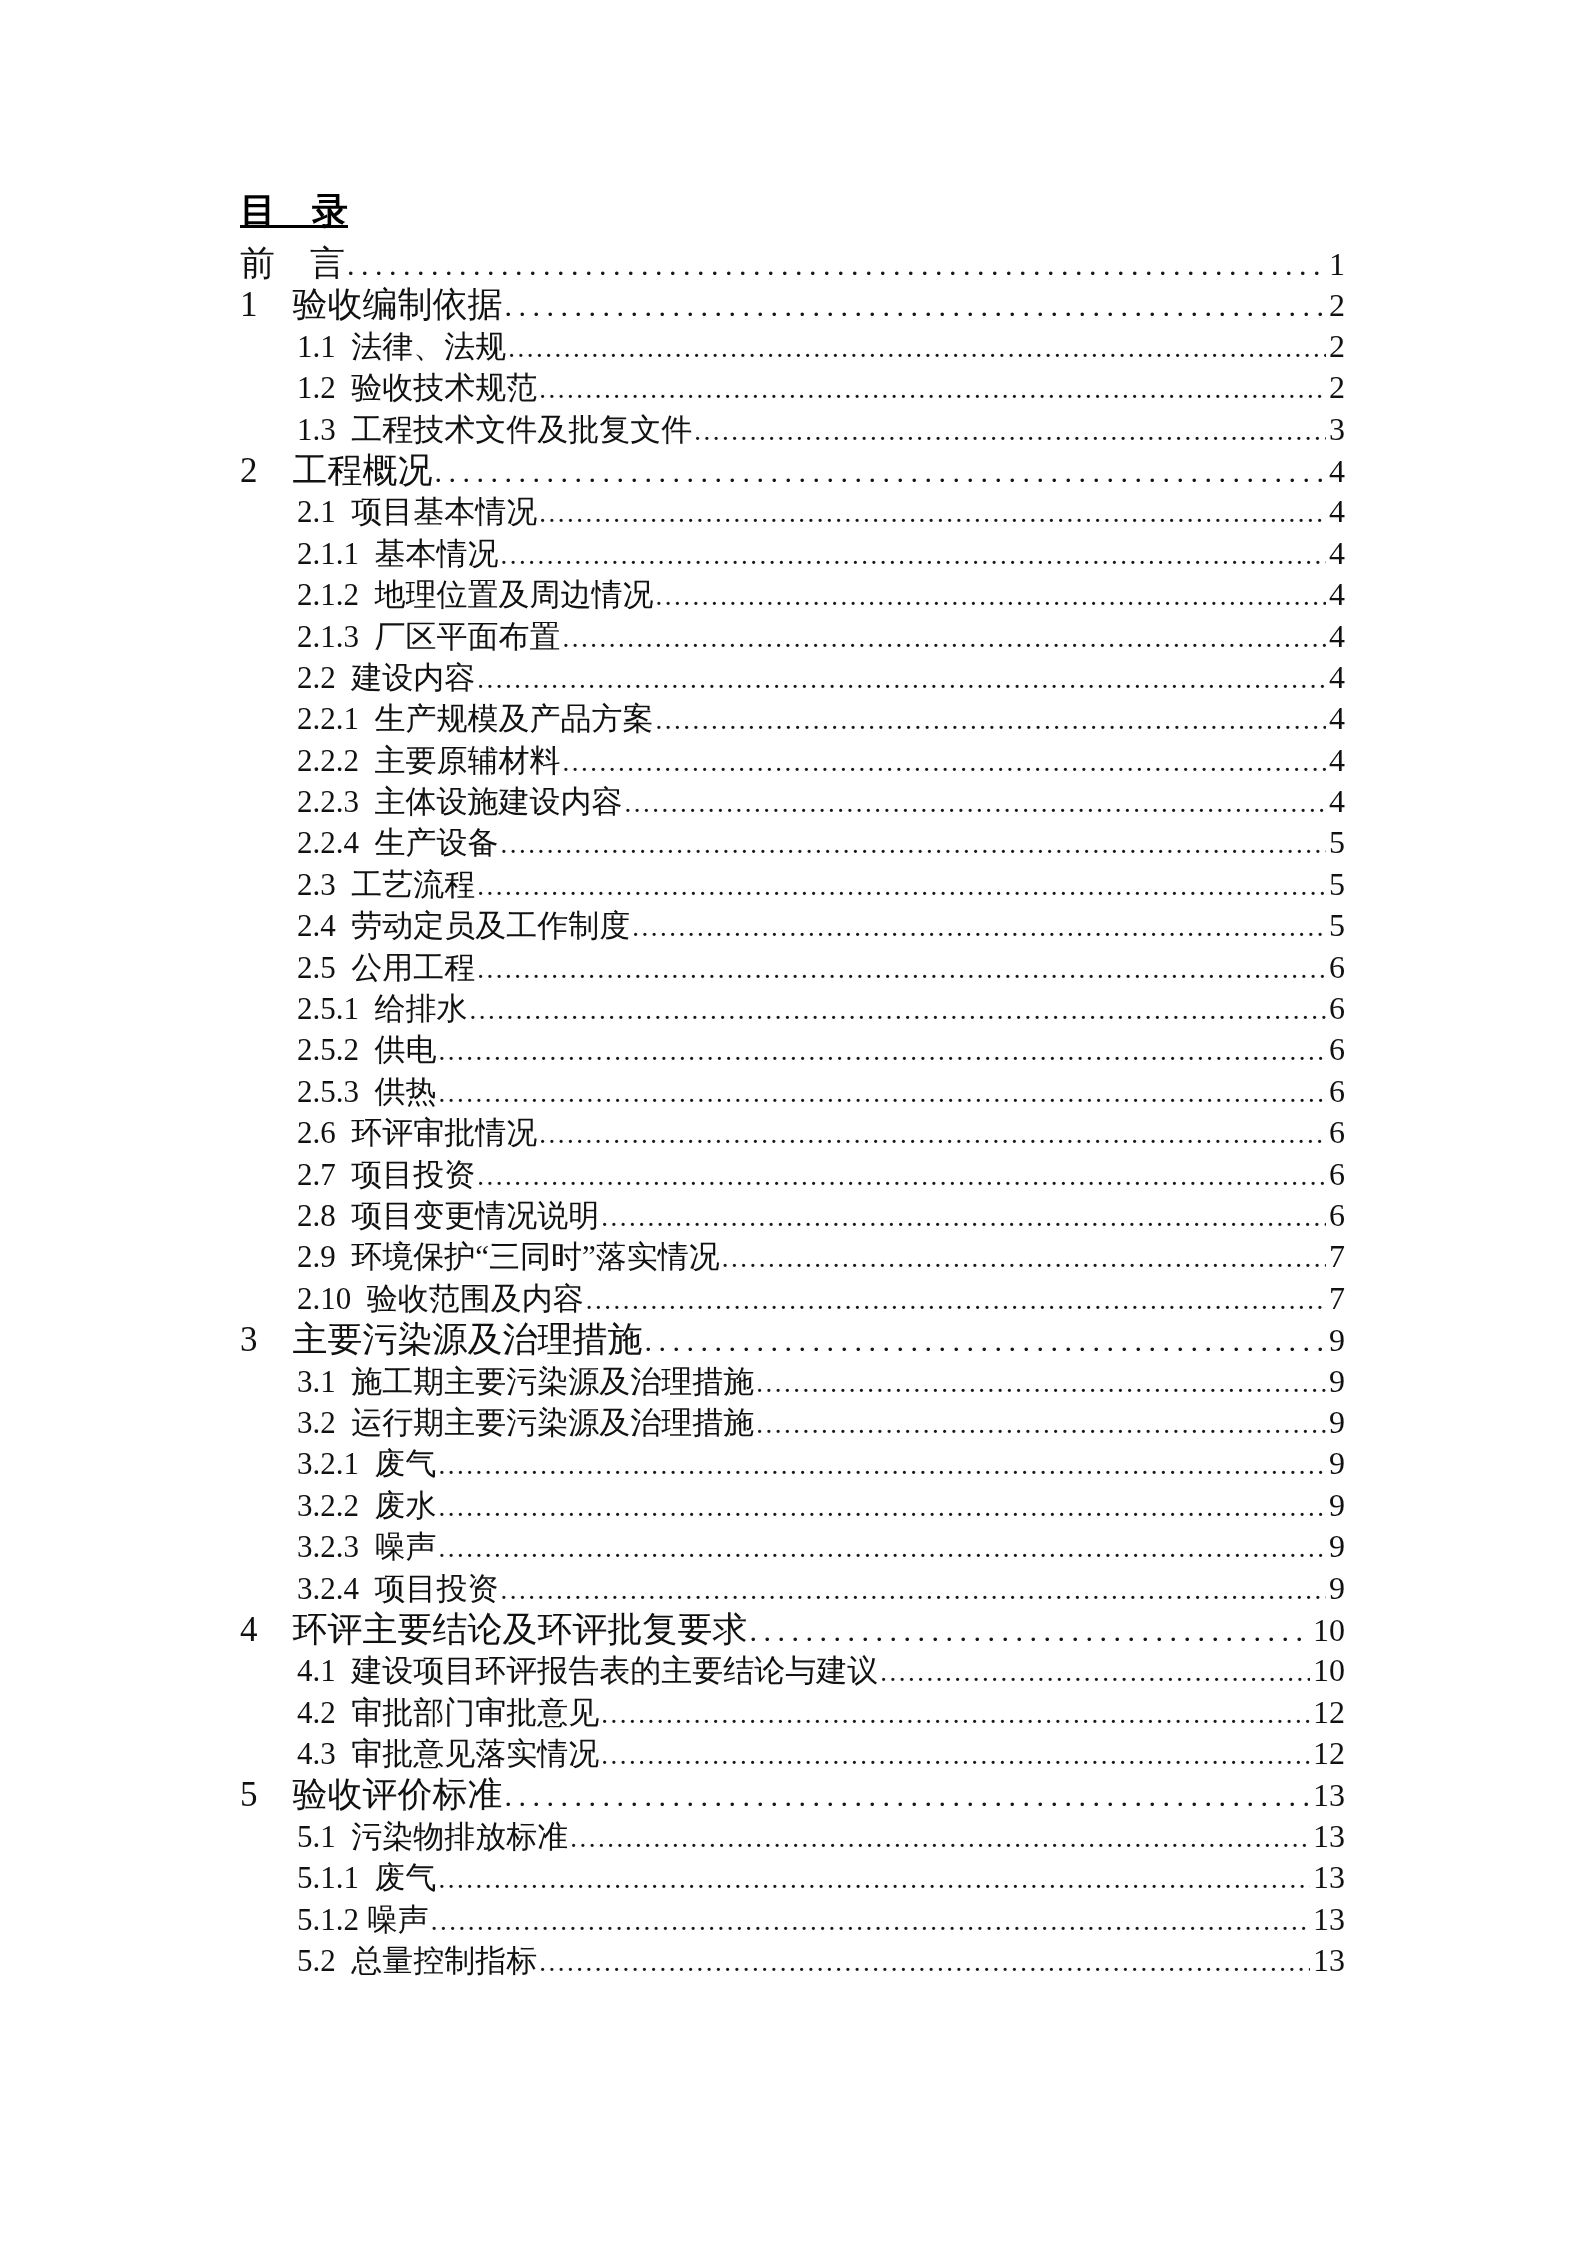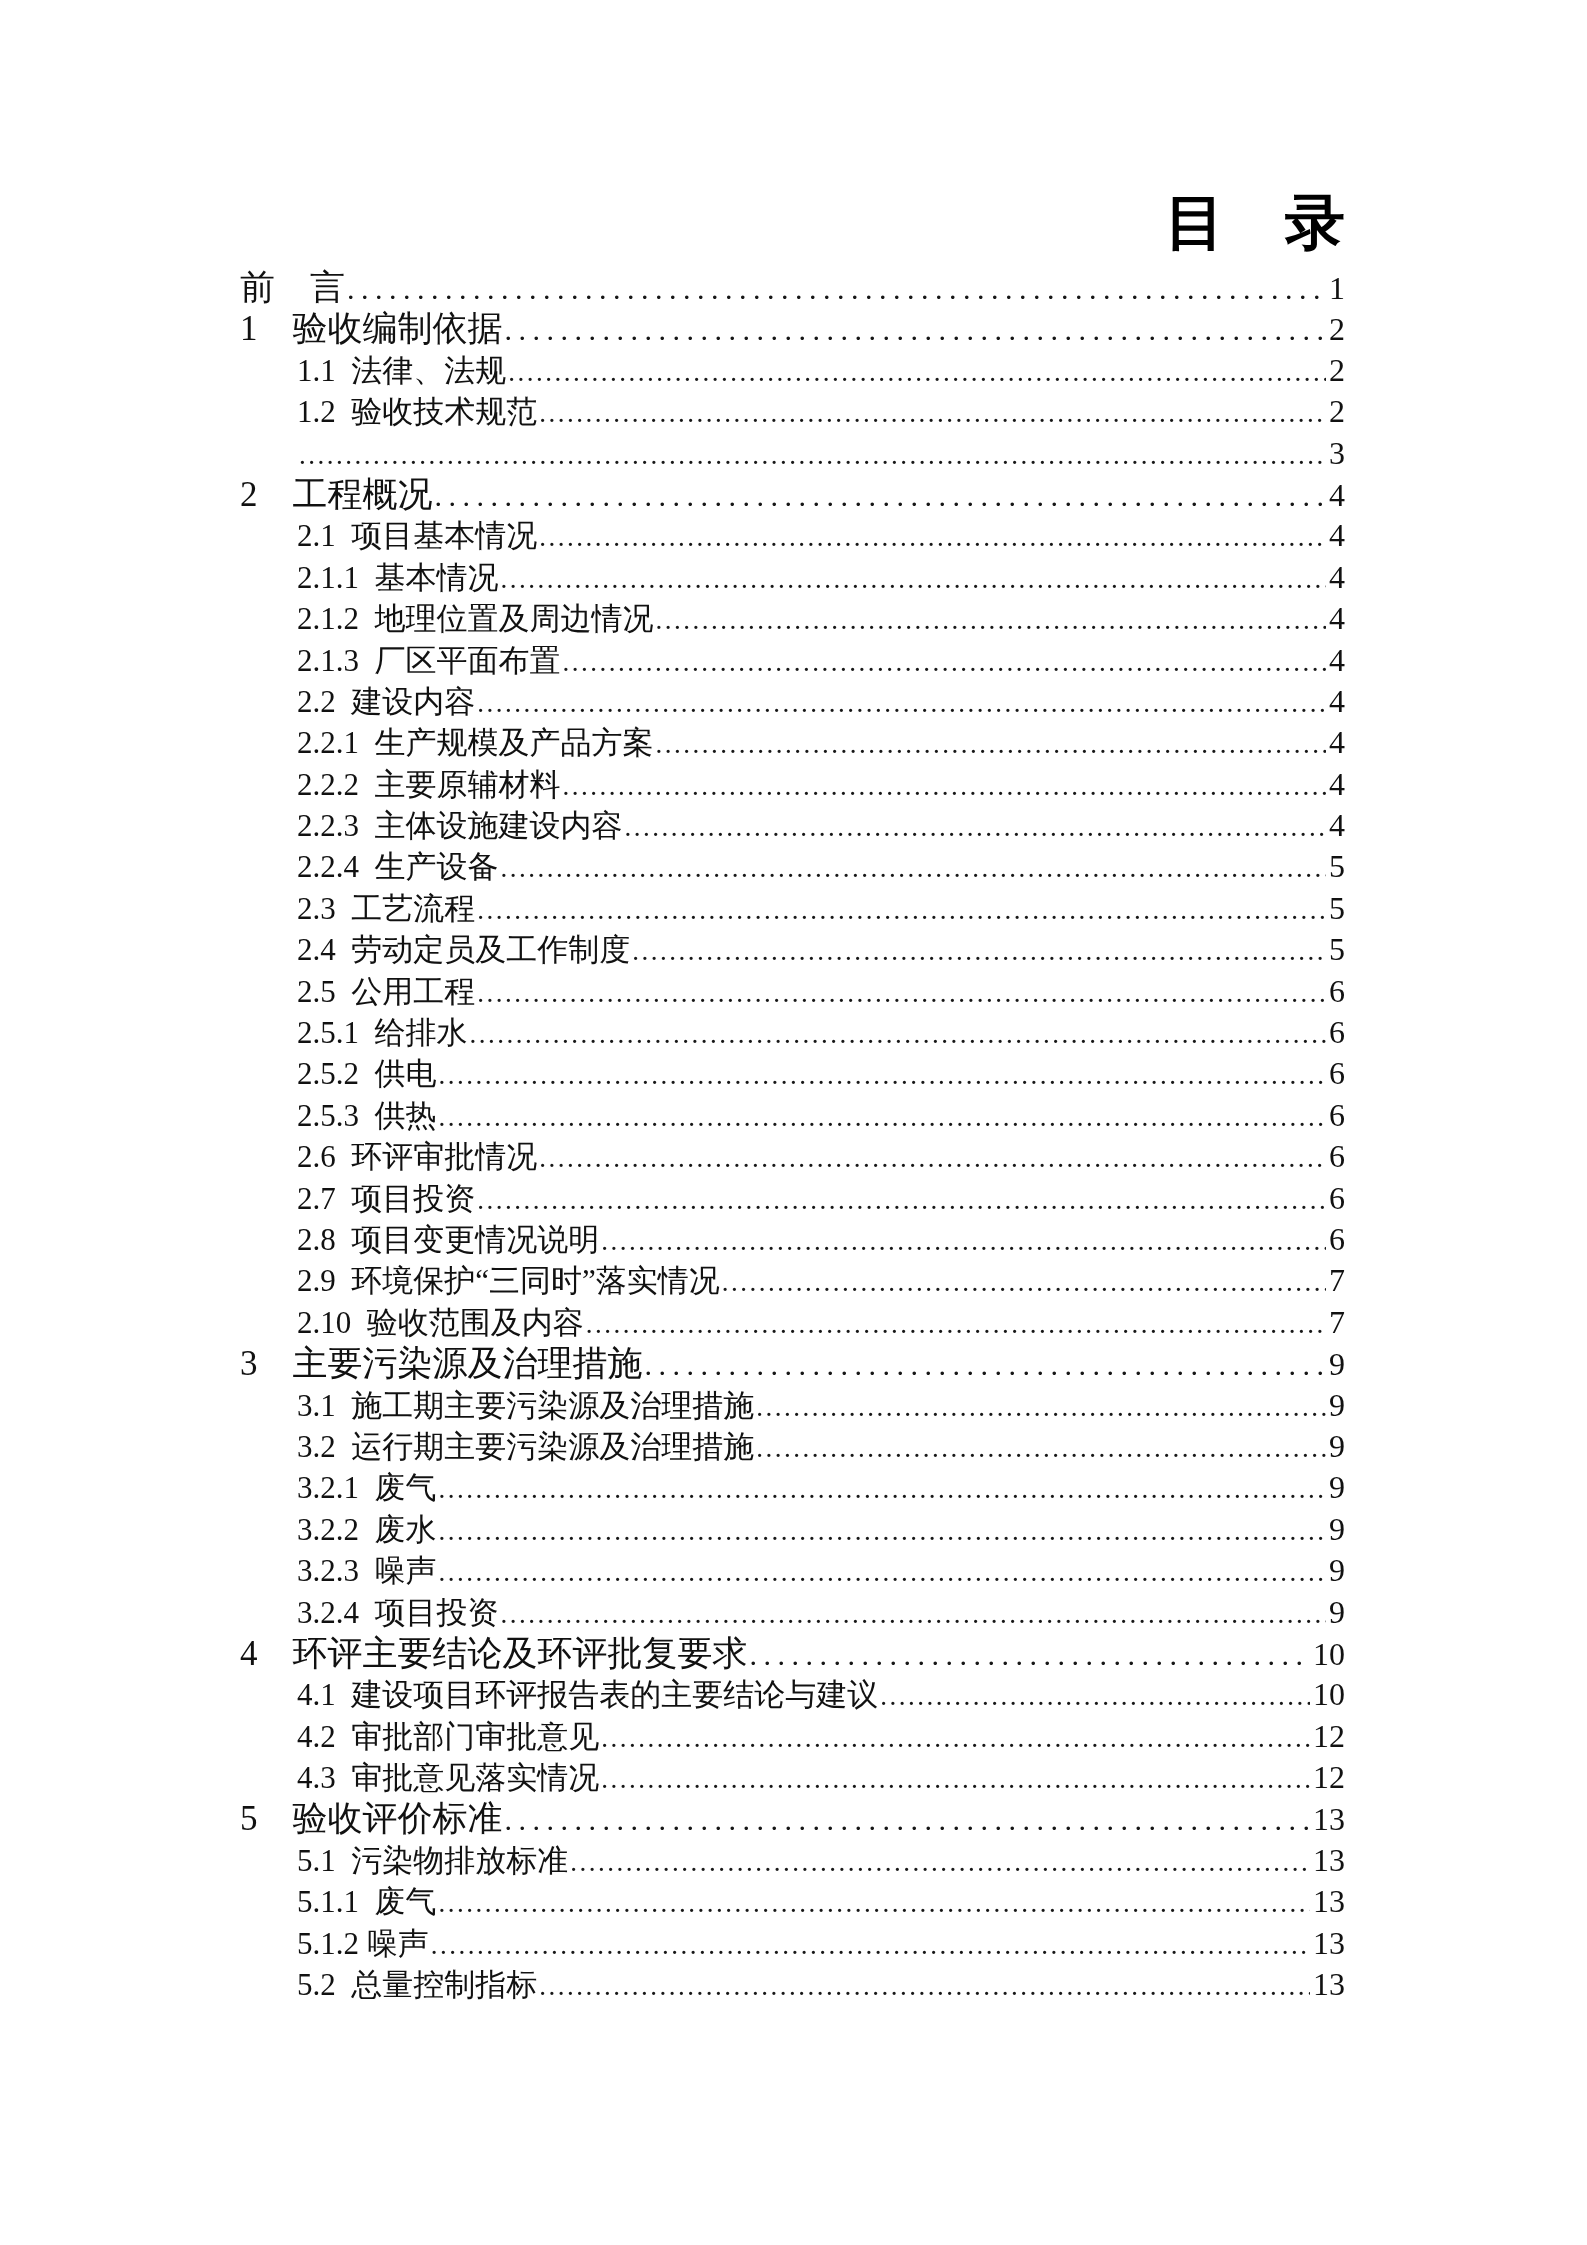--- a/index.html
+++ b/index.html
@@ -16,26 +16,27 @@
     overflow: hidden;
   }
   .page {
     box-sizing: border-box;
     width: 1587px;
     height: 2245px;
     padding: 193px 242px 0 240px;
   }
   .doc-title {
     margin: 0 0 14px 0;
-    text-align: right;
-    font-size: 60px;
+    text-align: left;
+    font-size: 36px;
     font-weight: 700;
     line-height: 1.0;
     white-space: pre;
     color: #000000;
+    text-decoration: underline;
   }
   .toc { width: 100%; }
   .toc-row {
     display: flex;
     align-items: baseline;
     height: 41.4px;
     font-size: 31px;
     line-height: 41.4px;
     white-space: nowrap;
   }
@@ -93,20 +94,21 @@
         <span class="page-num">2</span>
       </div>
 
       <div class="toc-row level-1">
         <span class="entry-label">1.2  验收技术规范</span>
         <span class="leader"></span>
         <span class="page-num">2</span>
       </div>
 
       <div class="toc-row level-1">
+        <span class="entry-label">1.3  工程技术文件及批复文件</span>
         <span class="leader"></span>
         <span class="page-num">3</span>
       </div>
 
       <div class="toc-row level-0">
         <span class="entry-label">2　工程概况</span>
         <span class="leader"></span>
         <span class="page-num">4</span>
       </div>
 

